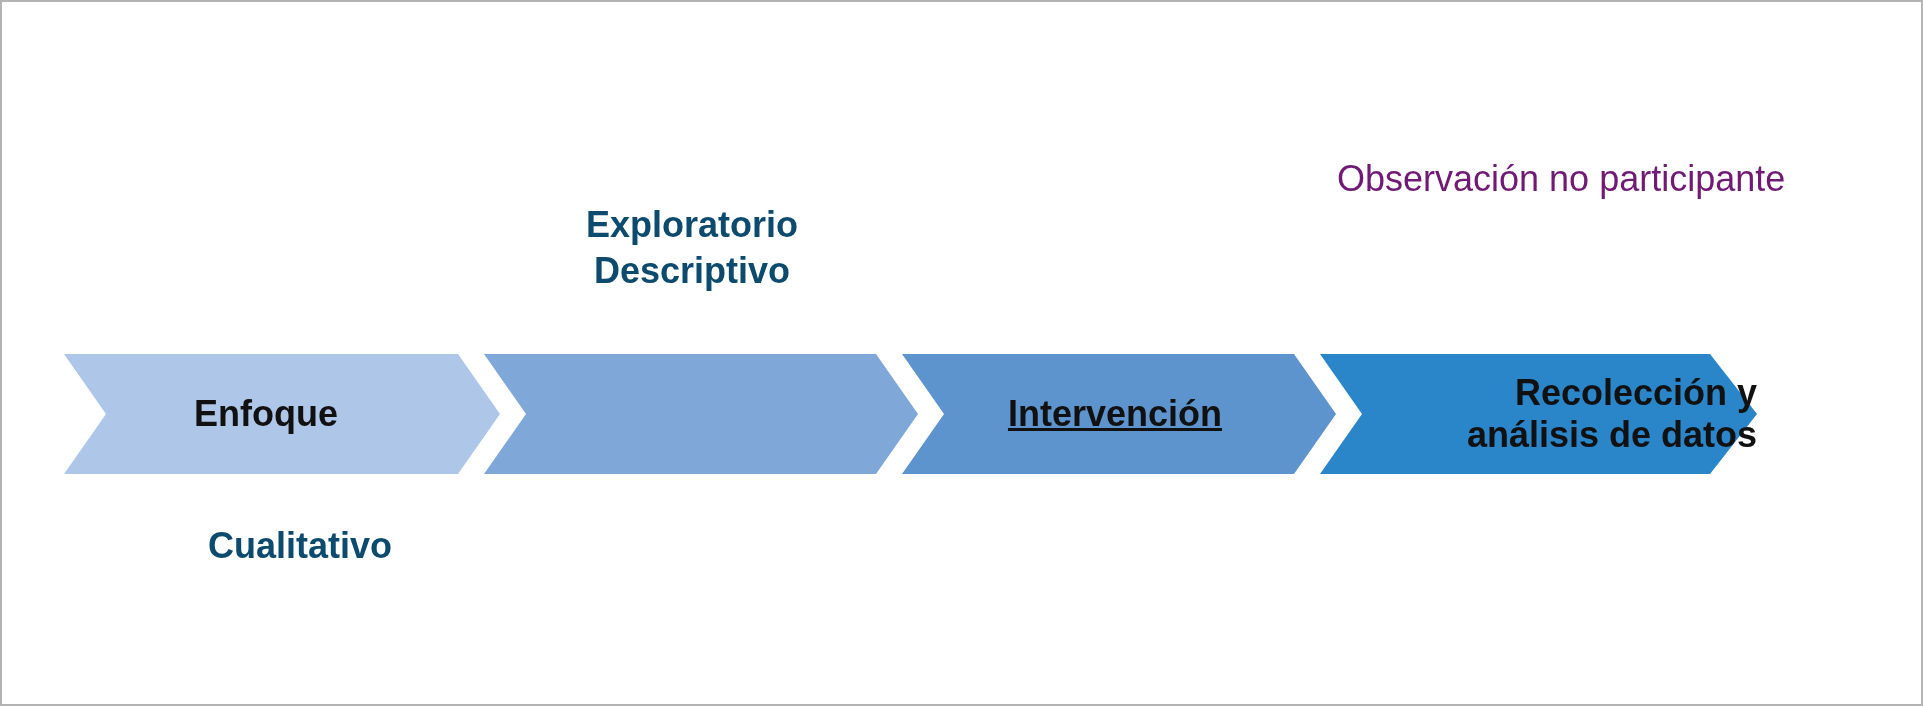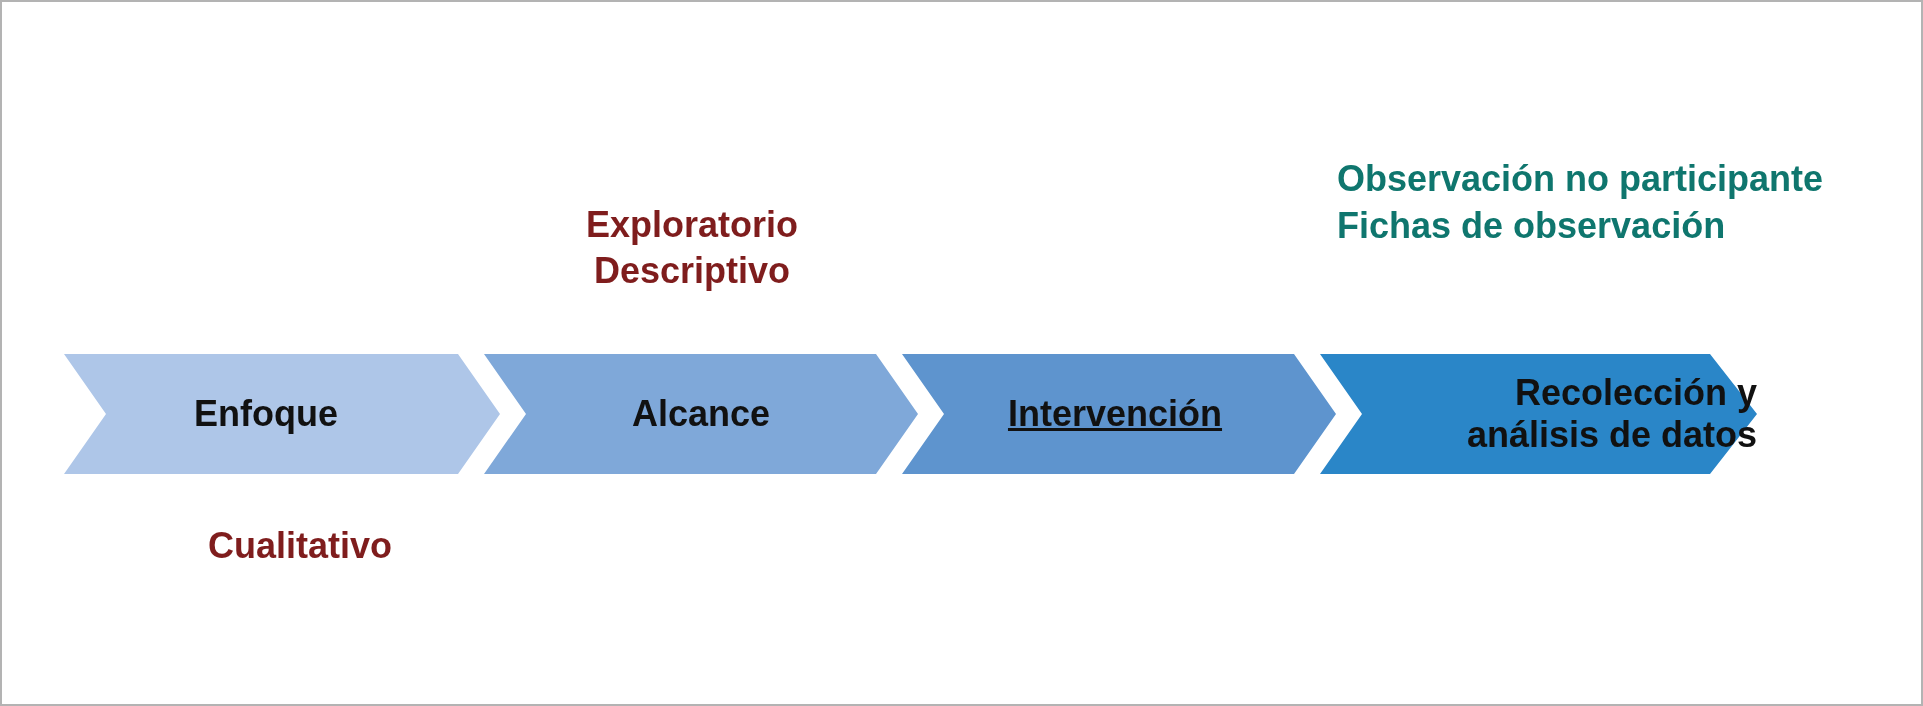--- a/index.html
+++ b/index.html
@@ -34,30 +34,30 @@
     justify-content: center;
     text-align: center;
     font-weight: bold;
     font-size: 36px;
     line-height: 42px;
     color: #111111;
     letter-spacing: 0px;
   }
   .annotation {
     position: absolute;
-    color: #7f1d1d;
+    color: #0c4a6e;
   }
   .annotation.bold {
     font-weight: bold;
     font-size: 36px;
   }
   .annotation.light {
-    font-weight: 700;
+    font-weight: 400;
     font-size: 36px;
-    color: #0f766e;
+    color: #701a75;
   }
   .annotation.center { text-align: center; }
   .annotation.left { text-align: left; }
   .ann-above-stage2 {
     left: 440px;
     top: 200px;
     width: 500px;
     line-height: 46px;
   }
   .ann-above-stage4 {
@@ -90,37 +90,35 @@
 
   <svg class="chevron-svg" viewBox="0 0 1923 706" xmlns="http://www.w3.org/2000/svg">
     <polygon points="62,352 456,352 498,412 456,472 62,472 104,412" fill="#aec6e8"></polygon>
     <polygon points="482,352 874,352 916,412 874,472 482,472 524,412" fill="#7fa8d9"></polygon>
     <polygon points="900,352 1292,352 1334,412 1292,472 900,472 942,412" fill="#5e94ce"></polygon>
     <polygon points="1318,352 1708,352 1755,412 1708,472 1318,472 1360,412" fill="#2a86c8"></polygon>
   </svg>
 
   <div class="stage-label label-stage1">Enfoque</div>
 
-  <div class="stage-label label-stage2">Alcance</div>
 
   <div class="stage-label label-stage3">Intervención</div>
 
   <div class="stage-label label-stage4">
     <span>Recolección y</span>
     <span>análisis de datos</span>
   </div>
 
   <div class="annotation bold center ann-above-stage2">
     <div>Exploratorio</div>
     <div>Descriptivo</div>
   </div>
 
   <div class="annotation light left ann-above-stage4">
     <div>Observación no participante</div>
-    <div>Fichas de observación</div>
   </div>
 
   <div class="annotation bold center ann-below-stage1">Cualitativo</div>
 
   <div class="annotation bold center ann-below-stage3">
   </div>
 
 </div>
 
 </body></html>

